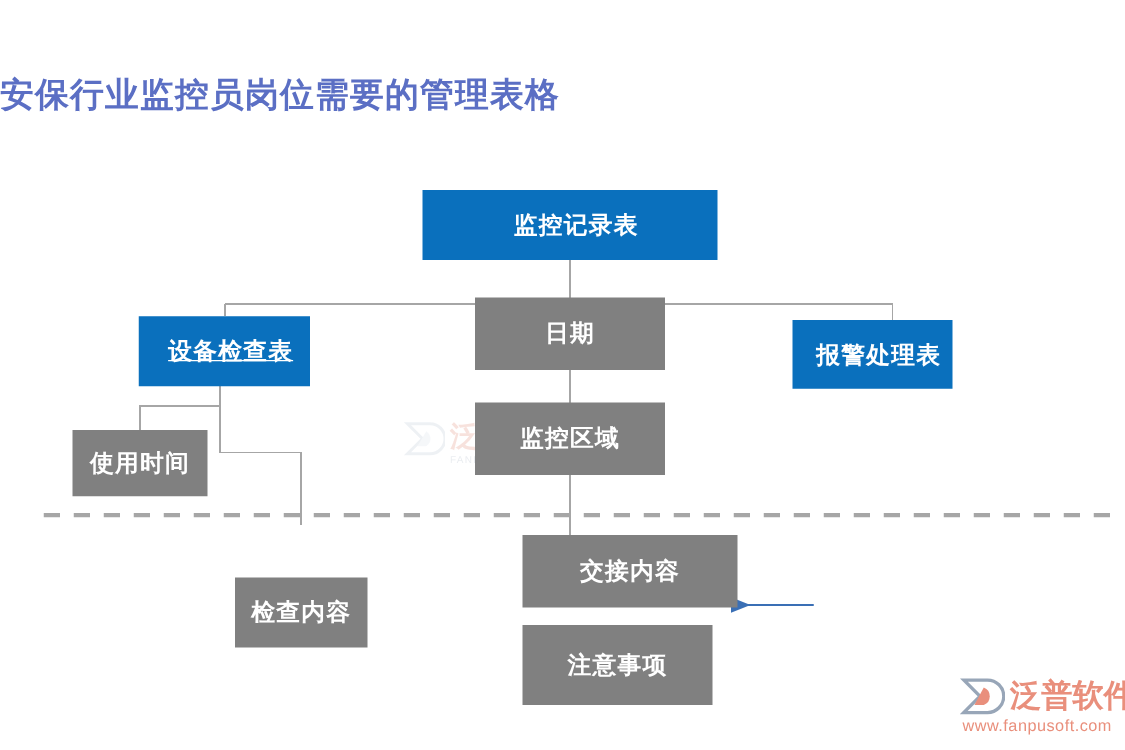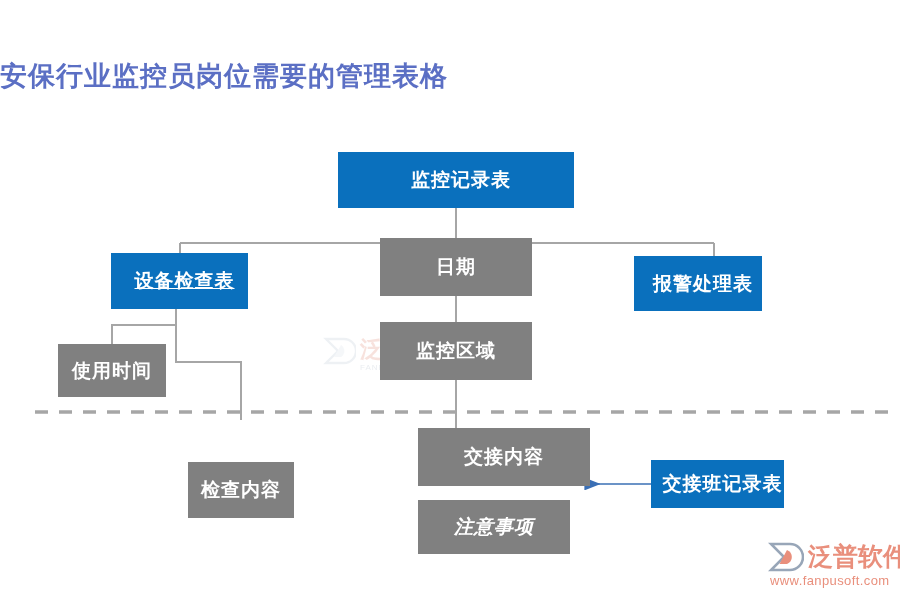--- a/index.html
+++ b/index.html
@@ -190,23 +190,22 @@
 
   <div class="node gray" style="left:58px; top:344px; width:108px; height:53px;">使用时间</div>
 
   <div class="node gray" style="left:380px; top:322px; width:152px; height:58px;">监控区域</div>
 
 
   <div class="node gray" style="left:188px; top:420px; width:106px; height:56px;margin-top:42px;">检查内容</div>
 
   <div class="node gray" style="left:418px; top:428px; width:172px; height:58px;">交接内容</div>
 
-  <div class="node gray" style="left:418px; top:500px; width:152px; height:54px;font-style:italic;">注意事项</div>
-
-  <div class="node blue" style="left:651px; top:460px; width:133px; height:48px;">交接班记录表</div>
+  <div class="node gray" style="left:418px; top:500px; width:152px; height:64px;">注意事项</div>
+
 
   <div class="brand">
     <svg class="brand-mark" viewBox="0 0 36 34">
       <path d="M3 4 L22 4 A13 13 0 1 1 22 30 L3 30 L16 17 Z" fill="none" stroke="#98a6b8" stroke-width="2.6"></path>
       <path d="M19 10 A7.5 7.5 0 0 1 19 24 L11.5 24 Z" fill="#e98f7c"></path>
     </svg>
     <div class="brand-name">泛普软件</div>
     <div class="brand-url">www.fanpusoft.com</div>
   </div>
 

